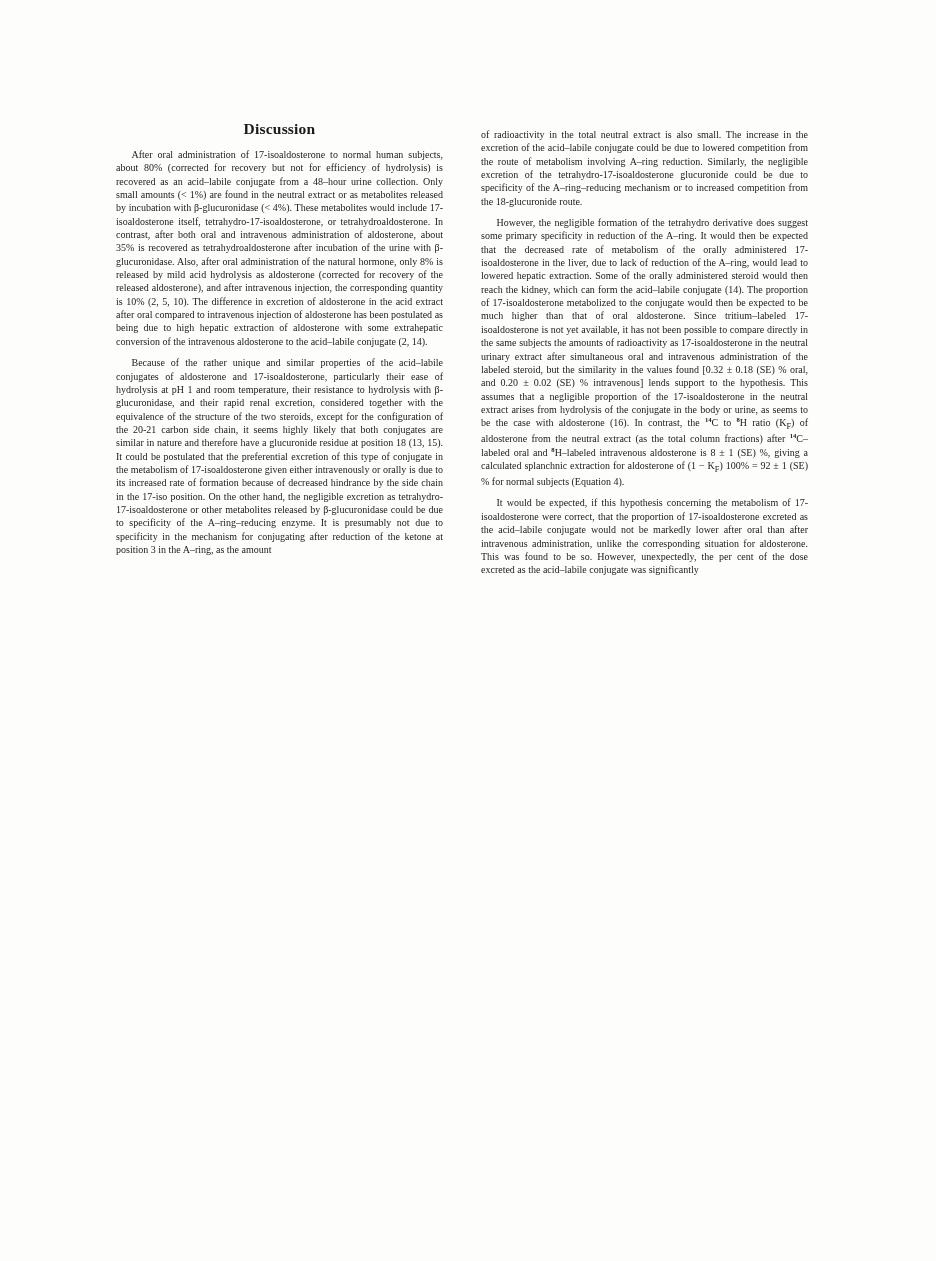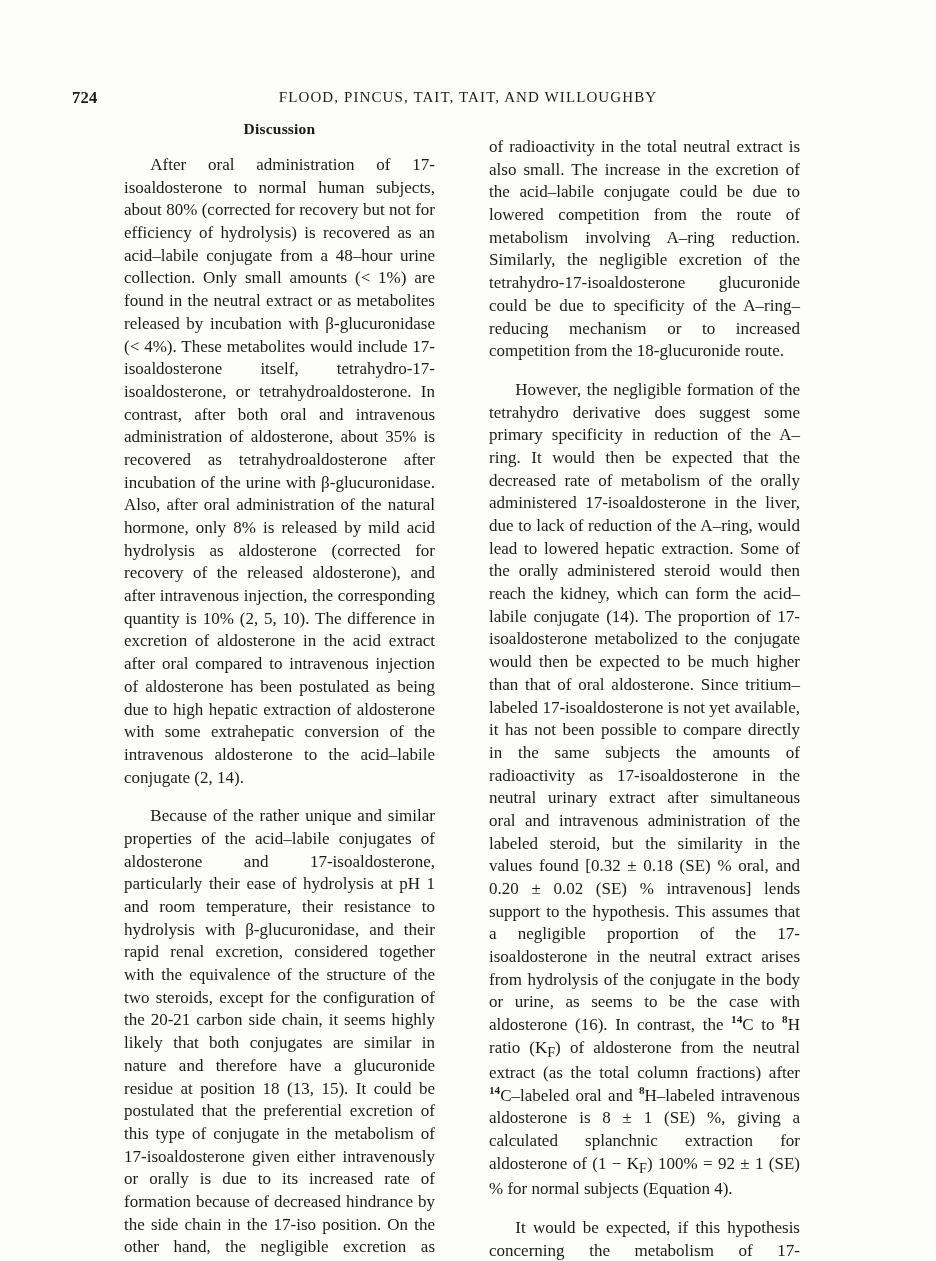--- a/index.html
+++ b/index.html
@@ -53,22 +53,22 @@
     width: 343px;
   }
   .section-title {
     text-align: center;
     font-weight: bold;
     font-size: 15.5px;
     margin-bottom: 10px;
     letter-spacing: 0.2px;
   }
   p.body {
-    margin: 16px;
-    font-size: 17px;
+    margin: 8px;
+    font-size: 10px;
     line-height: 1.335;
     text-align: justify;
     text-justify: inter-word;
     text-indent: 1.55em;
     hyphens: none;
   }
   p.body + p.body {
     margin-top: 1px;
   }
   .col-right p.body:first-child {
@@ -79,24 +79,20 @@
     vertical-align: super;
     line-height: 0;
     font-weight: bold;
   }
 </style>
 </head>
 <body>
 
 <div class="page">
 
-  <div class="header">
-    <div class="page-number">724</div>
-    <div class="running-title">FLOOD, PINCUS, TAIT, TAIT, AND WILLOUGHBY</div>
-  </div>
 
   <div class="columns">
 
     <div class="column col-left">
       <div class="section-title">Discussion</div>
       <p class="body">After oral administration of 17-isoaldosterone to normal human subjects, about 80% (corrected for recovery but not for efficiency of hydrolysis) is recovered as an acid–labile conjugate from a 48–hour urine collection. Only small amounts (&lt; 1%) are found in the neutral extract or as metabolites released by incubation with β-glucuronidase (&lt; 4%). These metabolites would include 17-isoaldosterone itself, tetrahydro-17-isoaldosterone, or tetrahydroaldosterone. In contrast, after both oral and intravenous administration of aldosterone, about 35% is recovered as tetrahydroaldosterone after incubation of the urine with β-glucuronidase. Also, after oral administration of the natural hormone, only 8% is released by mild acid hydrolysis as aldosterone (corrected for recovery of the released aldosterone), and after intravenous injection, the corresponding quantity is 10% (2, 5, 10). The difference in excretion of aldosterone in the acid extract after oral compared to intravenous injection of aldosterone has been postulated as being due to high hepatic extraction of aldosterone with some extrahepatic conversion of the intravenous aldosterone to the acid–labile conjugate (2, 14).</p>
       <p class="body">Because of the rather unique and similar properties of the acid–labile conjugates of aldosterone and 17-isoaldosterone, particularly their ease of hydrolysis at pH 1 and room temperature, their resistance to hydrolysis with β-glucuronidase, and their rapid renal excretion, considered together with the equivalence of the structure of the two steroids, except for the configuration of the 20-21 carbon side chain, it seems highly likely that both conjugates are similar in nature and therefore have a glucuronide residue at position 18 (13, 15). It could be postulated that the preferential excretion of this type of conjugate in the metabolism of 17-isoaldosterone given either intravenously or orally is due to its increased rate of formation because of decreased hindrance by the side chain in the 17-iso position. On the other hand, the negligible excretion as tetrahydro-17-isoaldosterone or other metabolites released by β-glucuronidase could be due to specificity of the A–ring–reducing enzyme. It is presumably not due to specificity in the mechanism for conjugating after reduction of the ketone at position 3 in the A–ring, as the amount</p>
     </div>
 
     <div class="column col-right">

